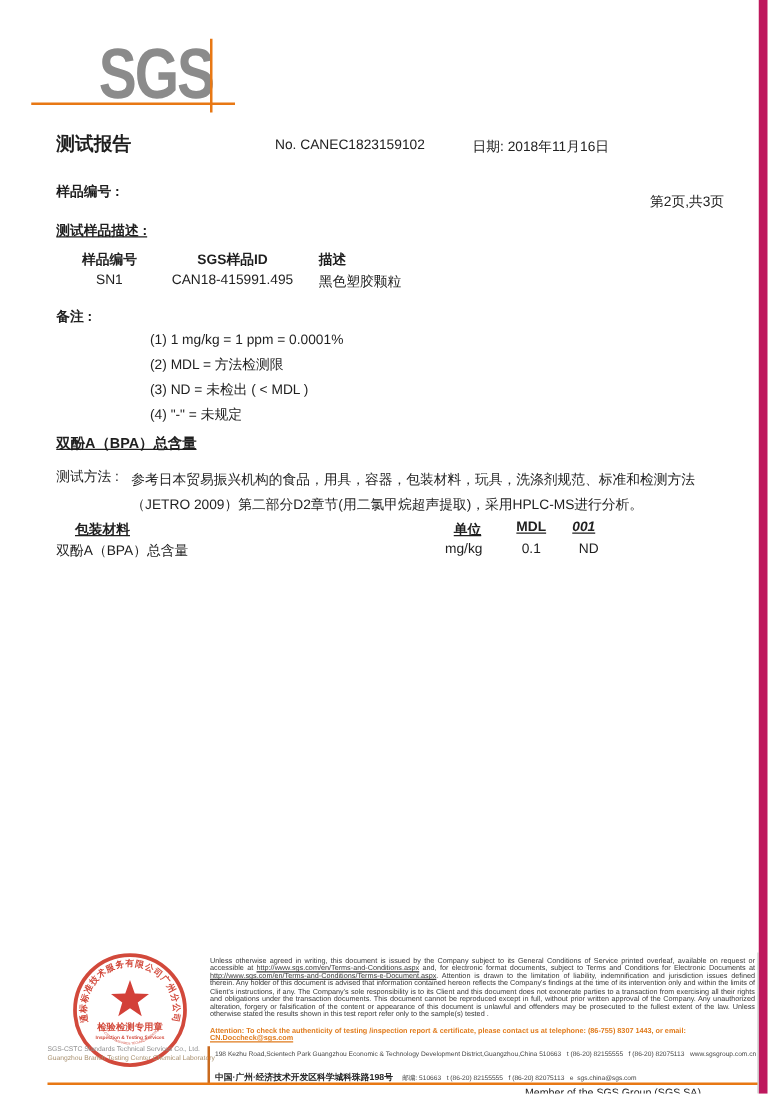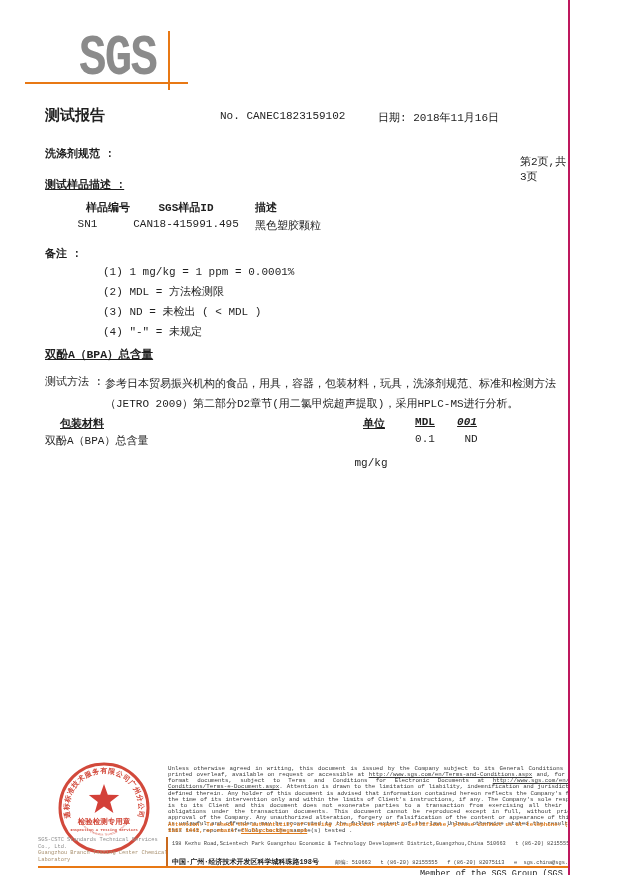--- a/index.html
+++ b/index.html
@@ -1,40 +1,40 @@
 <!DOCTYPE html>
 <html><head>
 <meta charset="utf-8">
 <style>
   * { margin:0; padding:0; box-sizing:border-box; }
   body { background:#ffffff; margin:0; }
   .page {
-    position:relative; width:570px; height:875px; background:#fff;
-    font-family:Liberation Mono, monospace; color:#1f1f1f; overflow:hidden;
-    border-right:2px solid #be185d;
+    position:relative; width:614px; height:875px; background:#fff;
+    font-family:Liberation Sans, sans-serif; color:#1f1f1f; overflow:hidden;
+    border-right:7px solid #be185d;
   }
   .abs { position:absolute; }
   
   .logo-text { left:79px; top:31px; font-size:57px; font-weight:bold; color:#8b8b8b;
     letter-spacing:-2px; line-height:1; transform:scaleX(0.8); transform-origin:left top; }
   .logo-hline { left:25px; top:82px; width:163px; height:2px; background:#e87814; }
   .logo-vline { left:168px; top:31px; width:2px; height:59px; background:#e87814; }
   
   .report-title { left:45px; top:106px; font-size:15px; font-weight:bold;text-align:right; }
   .hdr { font-size:11px; color:#222; }
   .report-no { left:220px; top:110px; }
   .report-date { left:378px; top:110px; }
   .report-pages { left:520px; top:110px;margin-top:44px; }
   .lbl { font-size:11px; font-weight:bold; }
   .results-label { left:45px; top:146px; }
   .sample-title { left:45px; top:177px; text-decoration:underline; }
   .cell { font-size:11px; }
   .c-center { text-align:center; }
   .remarks-label { left:45px; top:246px; }
-  .remarks-list { left:103px; top:262px; font-size:11px; line-height:20px; }
+  .remarks-list { left:120px; top:262px; font-size:11px; line-height:20px; }
   .section-title { left:45px; top:347px; font-size:11.5px; font-weight:bold; text-decoration:underline; }
   .method-label { left:45px; top:374px; font-size:11px; }
   .method-text { left:105px; top:374px; width:484px; font-size:11px; line-height:20px; }
   .th { font-size:11px; font-weight:bold; text-decoration:underline; }
   .italic { font-style:italic; }
   
   .stamp { left:56px; top:760px; width:96px; height:96px; opacity:0.92; }
   .company-block { left:38px; top:837px; width:134px; font-size:5.4px; line-height:6.6px; color:#8f8f8f; }
   .company-line2 { color:#a8906f; }
   .legal-block { left:168px; top:766px; width:436px; font-size:5.8px; line-height:6.15px;
@@ -59,24 +59,24 @@
 
   <div class="abs logo-text">SGS</div>
   <div class="abs logo-hline"></div>
   <div class="abs logo-vline"></div>
 
   <div class="abs report-title">测试报告</div>
   <div class="abs hdr report-no">No. CANEC1823159102</div>
   <div class="abs hdr report-date">日期: 2018年11月16日</div>
   <div class="abs hdr report-pages">第2页,共3页</div>
 
-  <div class="abs lbl results-label">洗涤剂规范 :</div>
+  <div class="abs lbl results-label">样品编号 :</div>
 
   <div class="abs lbl sample-title">测试样品描述 :</div>
-  <div class="abs lbl c-center" style="left:45px; top:200px; width:85px;text-align:right;">样品编号</div>
+  <div class="abs lbl c-center" style="left:45px; top:200px; width:85px;">样品编号</div>
   <div class="abs lbl c-center" style="left:132px; top:200px; width:108px;">SGS样品ID</div>
   <div class="abs lbl" style="left:255px; top:200px;">描述</div>
   <div class="abs cell c-center" style="left:45px; top:218px; width:85px;">SN1</div>
   <div class="abs cell c-center" style="left:132px; top:218px; width:108px;">CAN18-415991.495</div>
   <div class="abs cell" style="left:255px; top:218px;">黑色塑胶颗粒</div>
 
   <div class="abs lbl remarks-label">备注 :</div>
   <div class="abs remarks-list">
     <div>(1) 1 mg/kg = 1 ppm = 0.0001%</div>
     <div>(2) MDL = 方法检测限</div>
@@ -86,21 +86,21 @@
 
   <div class="abs section-title">双酚A（BPA）总含量</div>
   <div class="abs method-label">测试方法 :</div>
   <div class="abs method-text">参考日本贸易振兴机构的食品，用具，容器，包装材料，玩具，洗涤剂规范、标准和检测方法（JETRO 2009）第二部分D2章节(用二氯甲烷超声提取)，采用HPLC-MS进行分析。</div>
 
   <div class="abs th" style="left:60px; top:416px;">包装材料</div>
   <div class="abs th c-center" style="left:353px; top:416px; width:42px;">单位</div>
   <div class="abs th c-center" style="left:404px; top:416px; width:42px;">MDL</div>
   <div class="abs th c-center italic" style="left:446px; top:416px; width:42px;">001</div>
   <div class="abs cell" style="left:45px; top:433px;">双酚A（BPA）总含量</div>
-  <div class="abs cell c-center" style="left:350px; top:433px; width:42px;margin-top:24px;">mg/kg</div>
+  <div class="abs cell c-center" style="left:350px; top:433px; width:42px;">mg/kg</div>
   <div class="abs cell c-center" style="left:404px; top:433px; width:42px;">0.1</div>
   <div class="abs cell c-center" style="left:450px; top:433px; width:42px;">ND</div>
 
   <svg class="abs stamp" viewBox="0 0 96 96">
     <defs>
       <path id="arcTop" d="M 15.1 60 A 35 35 0 1 1 80.9 60" fill="none"></path>
       <path id="arcBottom" d="M 22 58 A 28 28 0 0 0 74 58" fill="none"></path>
     </defs>
     <circle cx="48" cy="48" r="44" fill="none" stroke="#cf3a2b" stroke-width="3"></circle>
     <text font-size="7" fill="#cf3a2b" font-weight="bold" letter-spacing="0.6">

